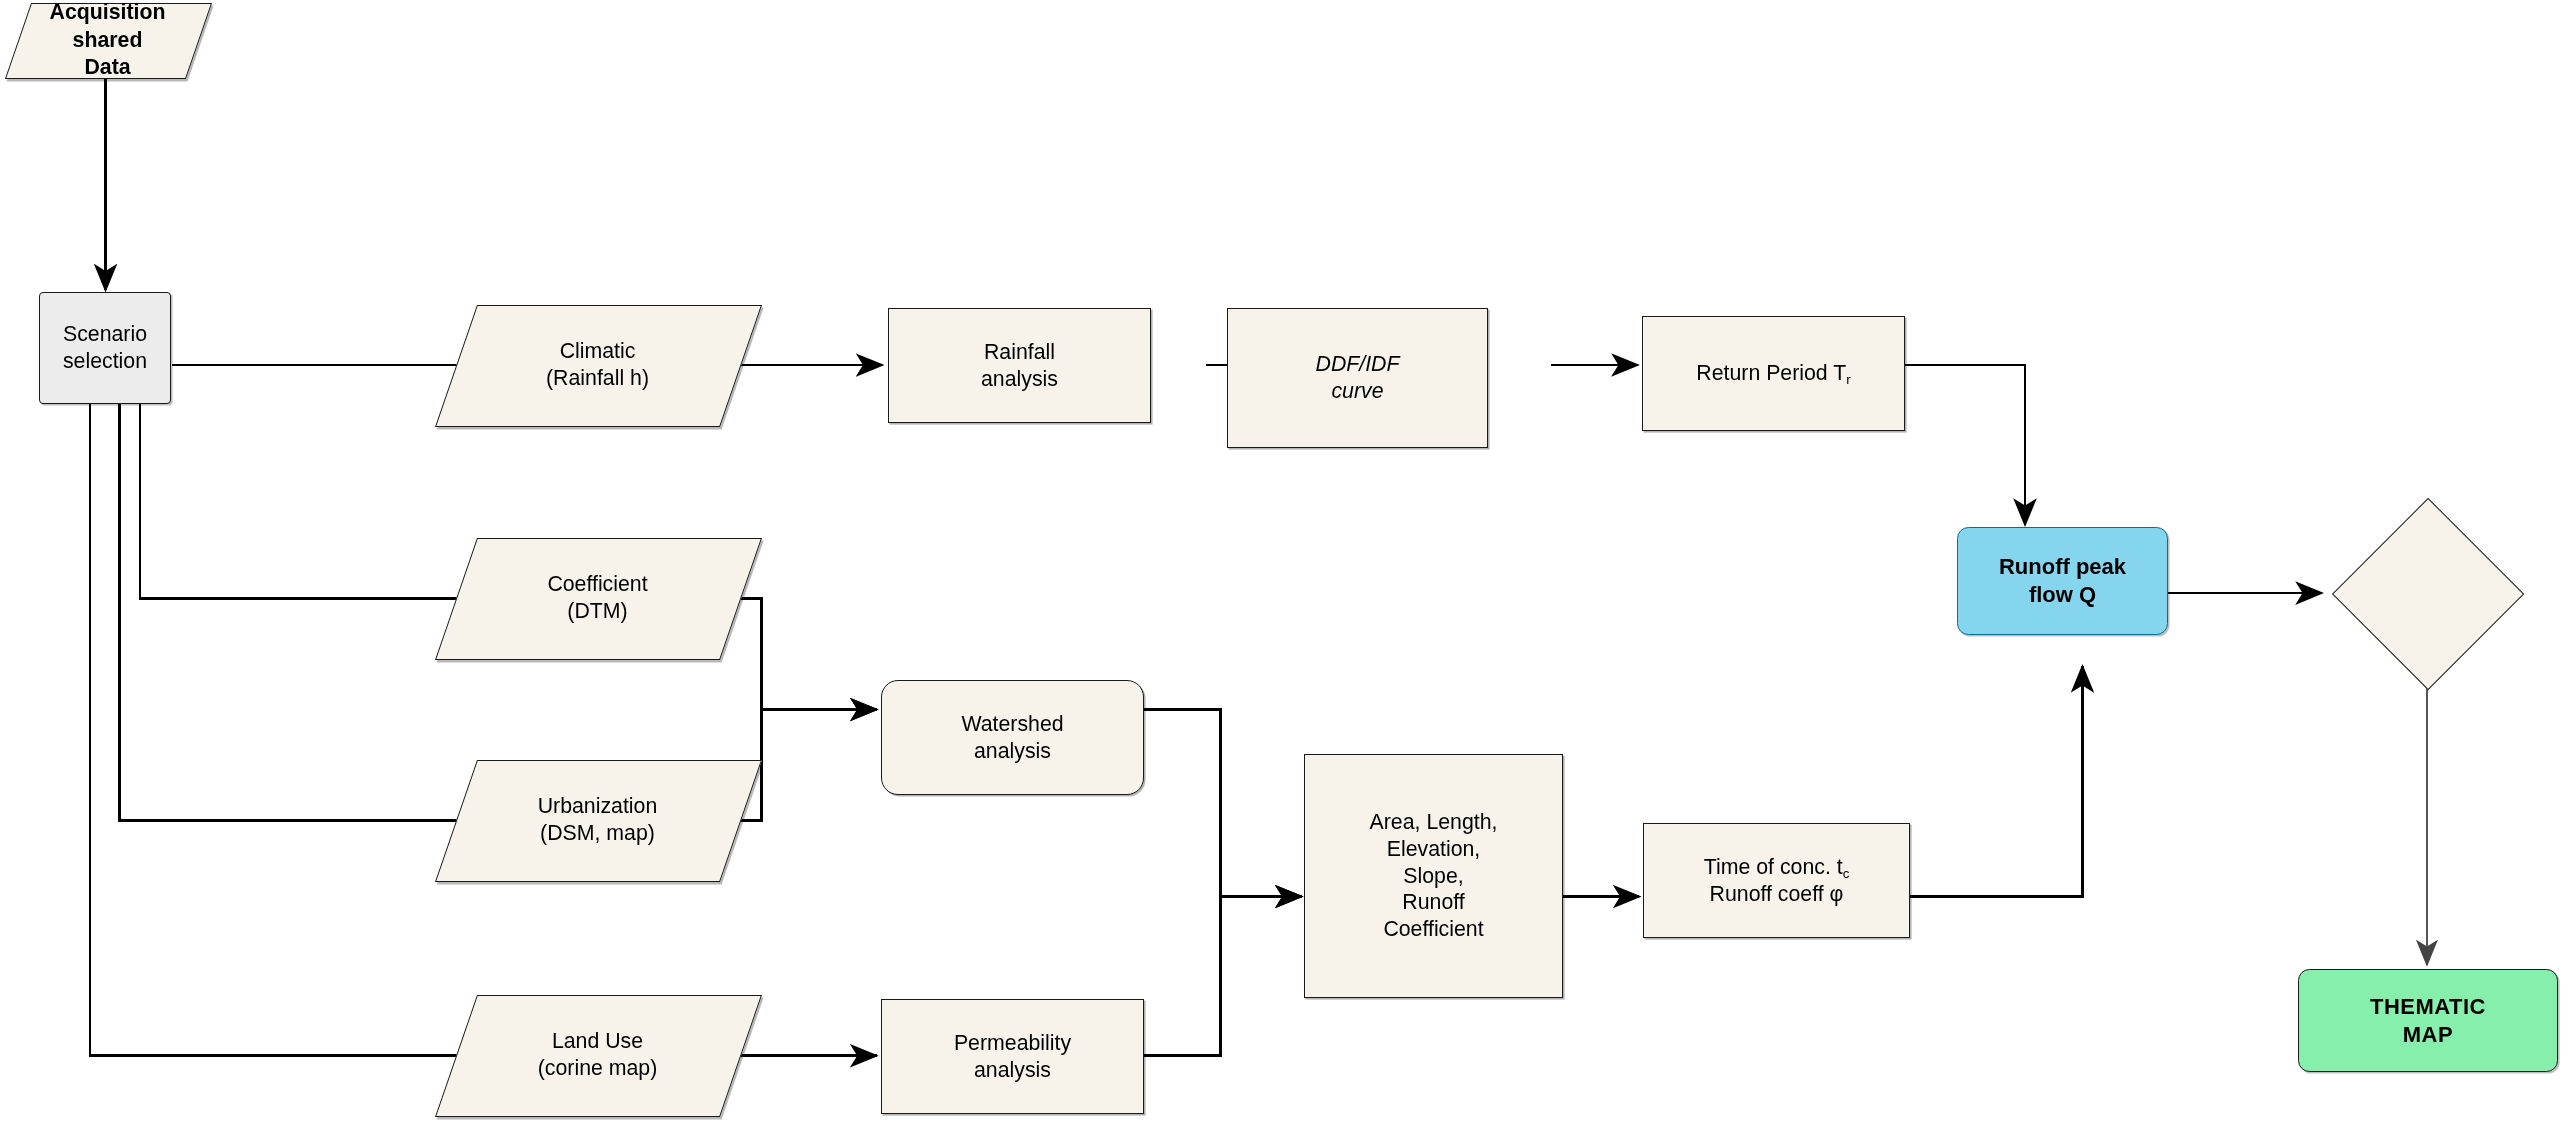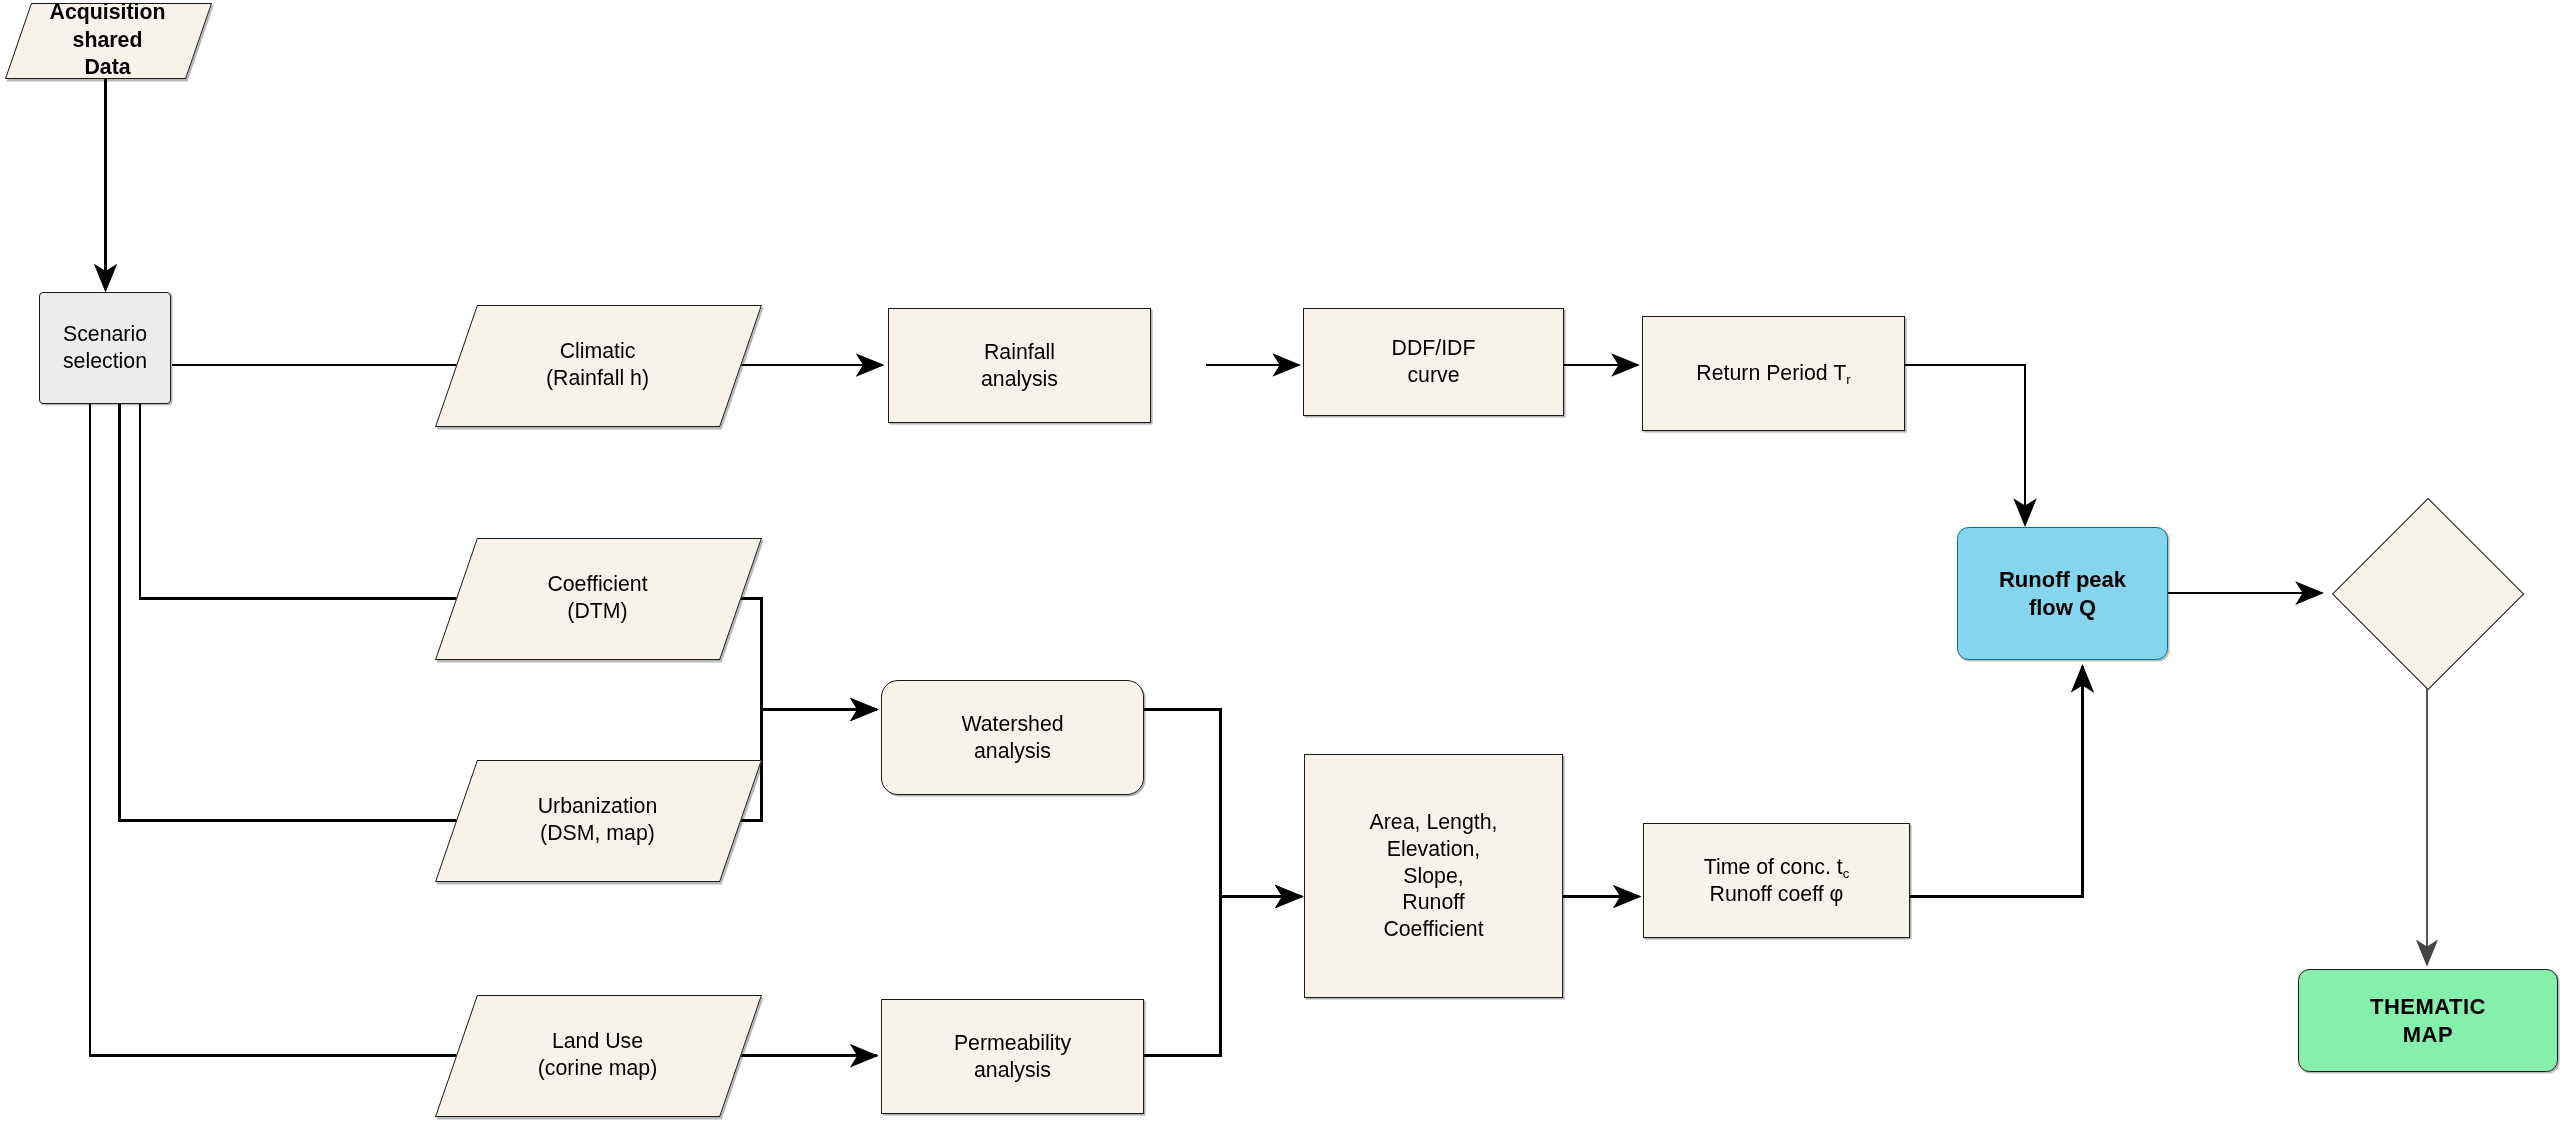--- a/index.html
+++ b/index.html
@@ -211,21 +211,21 @@
     </div>
   </div>
 
   <div class="node rect" style="left:888px; top:308px; width:263px; height:115px;">
     <span class="node-label">
       <span>Rainfall</span><br>
       <span>analysis</span>
     </span>
   </div>
 
-  <div class="node rect" style="left:1303px; top:308px; width:261px; height:108px;">
+  <div class="node rect" style="left:1227px; top:308px; width:261px; height:140px;font-style:italic;">
     <span class="node-label">
       <span>DDF/IDF</span><br>
       <span>curve</span>
     </span>
   </div>
 
   <div class="node rect" style="left:1642px; top:308px; width:263px; height:115px;margin-top:8px;">
     <span class="node-label">
       <span>Return Period T</span><sub>r</sub>
     </span>
@@ -285,21 +285,21 @@
     </span>
   </div>
 
   <div class="node rect" style="left:1643px; top:823px; width:267px; height:115px;">
     <span class="node-label">
       <span>Time of conc. t</span><sub>c</sub><br>
       <span>Runoff coeff  φ</span>
     </span>
   </div>
 
-  <div class="node rounded-blue" style="left:1957px; top:527px; width:211px; height:133px;">
+  <div class="node rounded-blue" style="left:1957px; top:527px; width:211px; height:108px;">
     <span class="node-label">
       <span>Runoff peak</span><br>
       <span>flow Q</span>
     </span>
   </div>
 
   <div class="diamond-wrap" style="left:2333px; top:499px; width:189px; height:189px;">
     <div class="diamond-shape"></div>
     <div class="node" style="left:0; top:0; width:189px; height:189px; font-size:19.7px;">
       <span class="node-label"></span>

